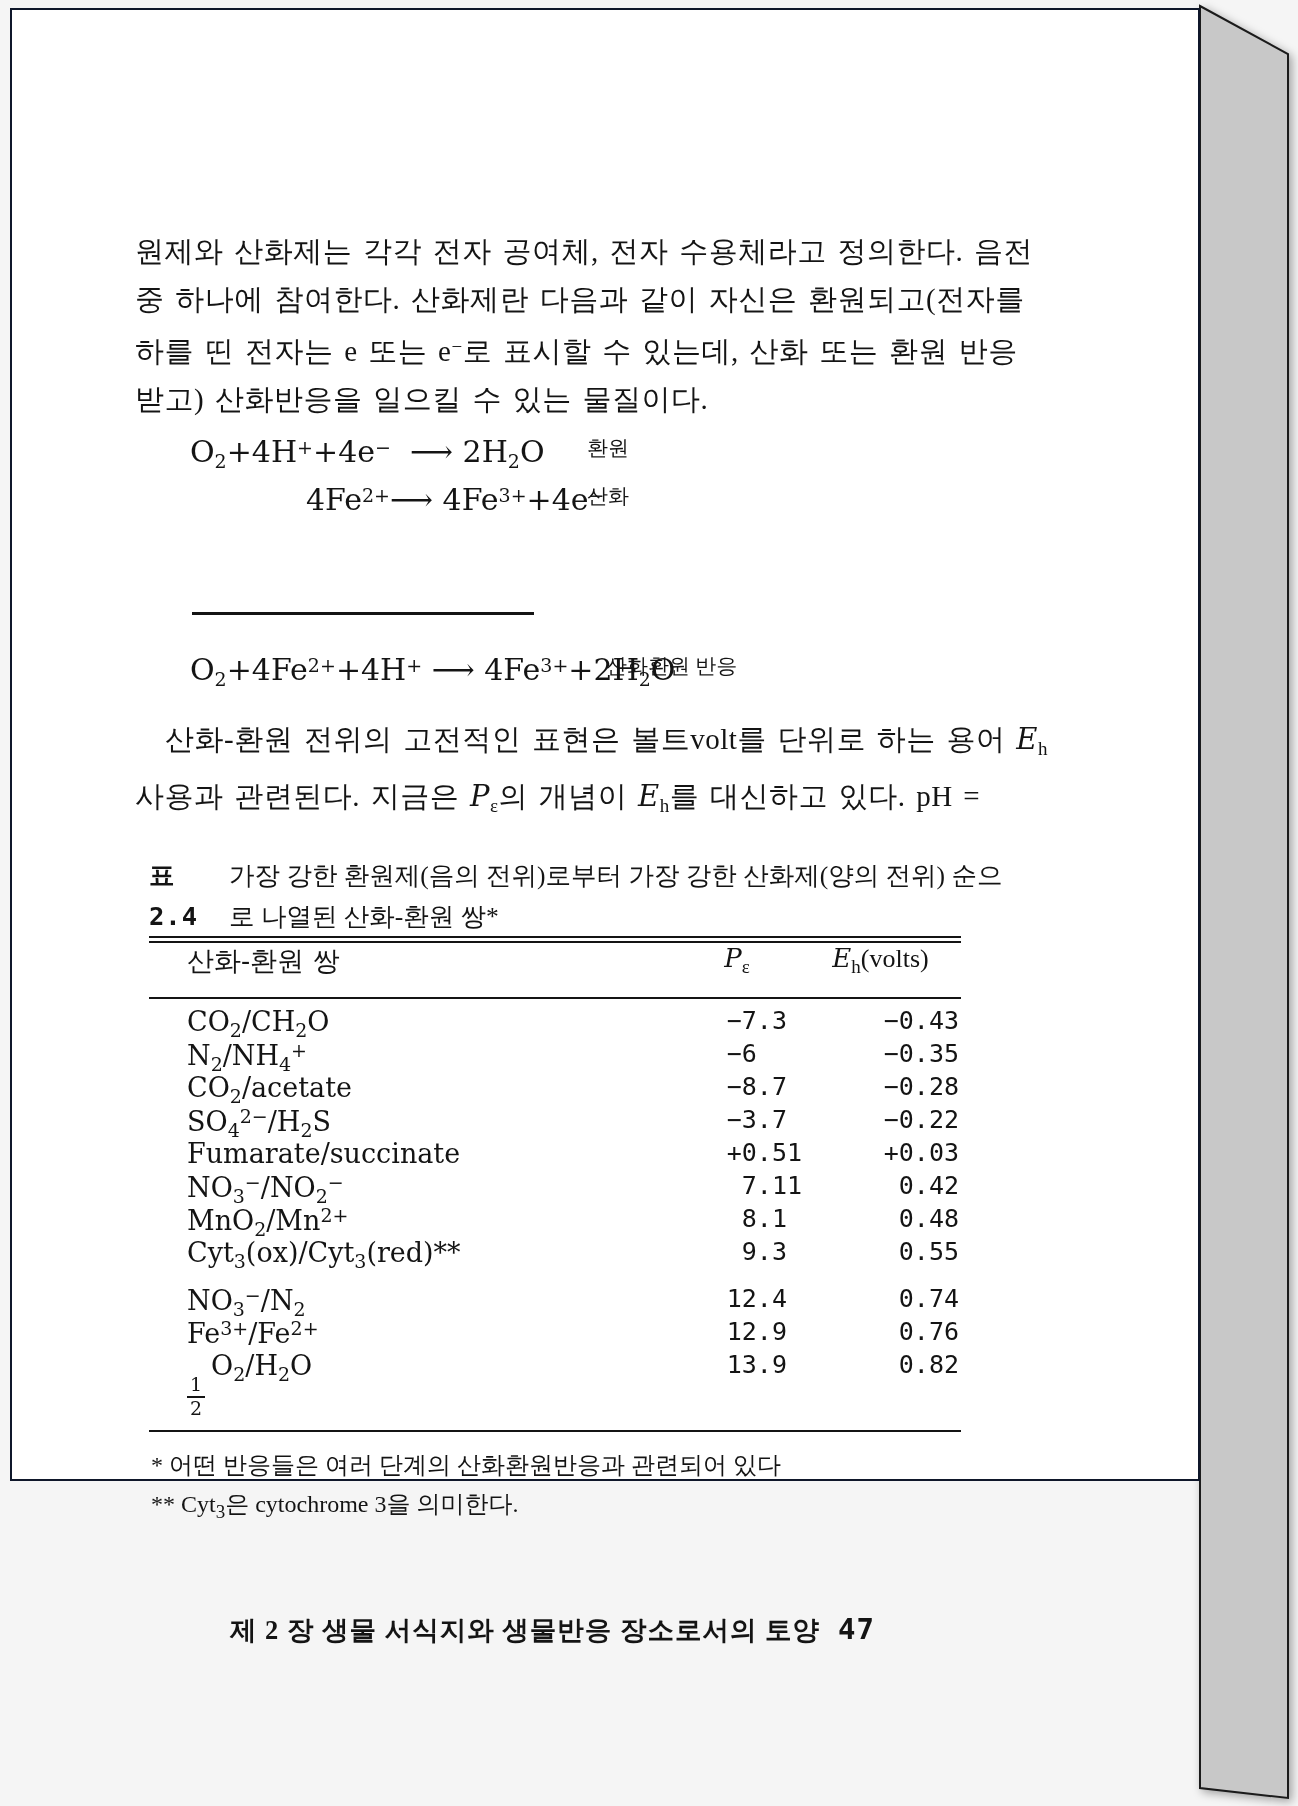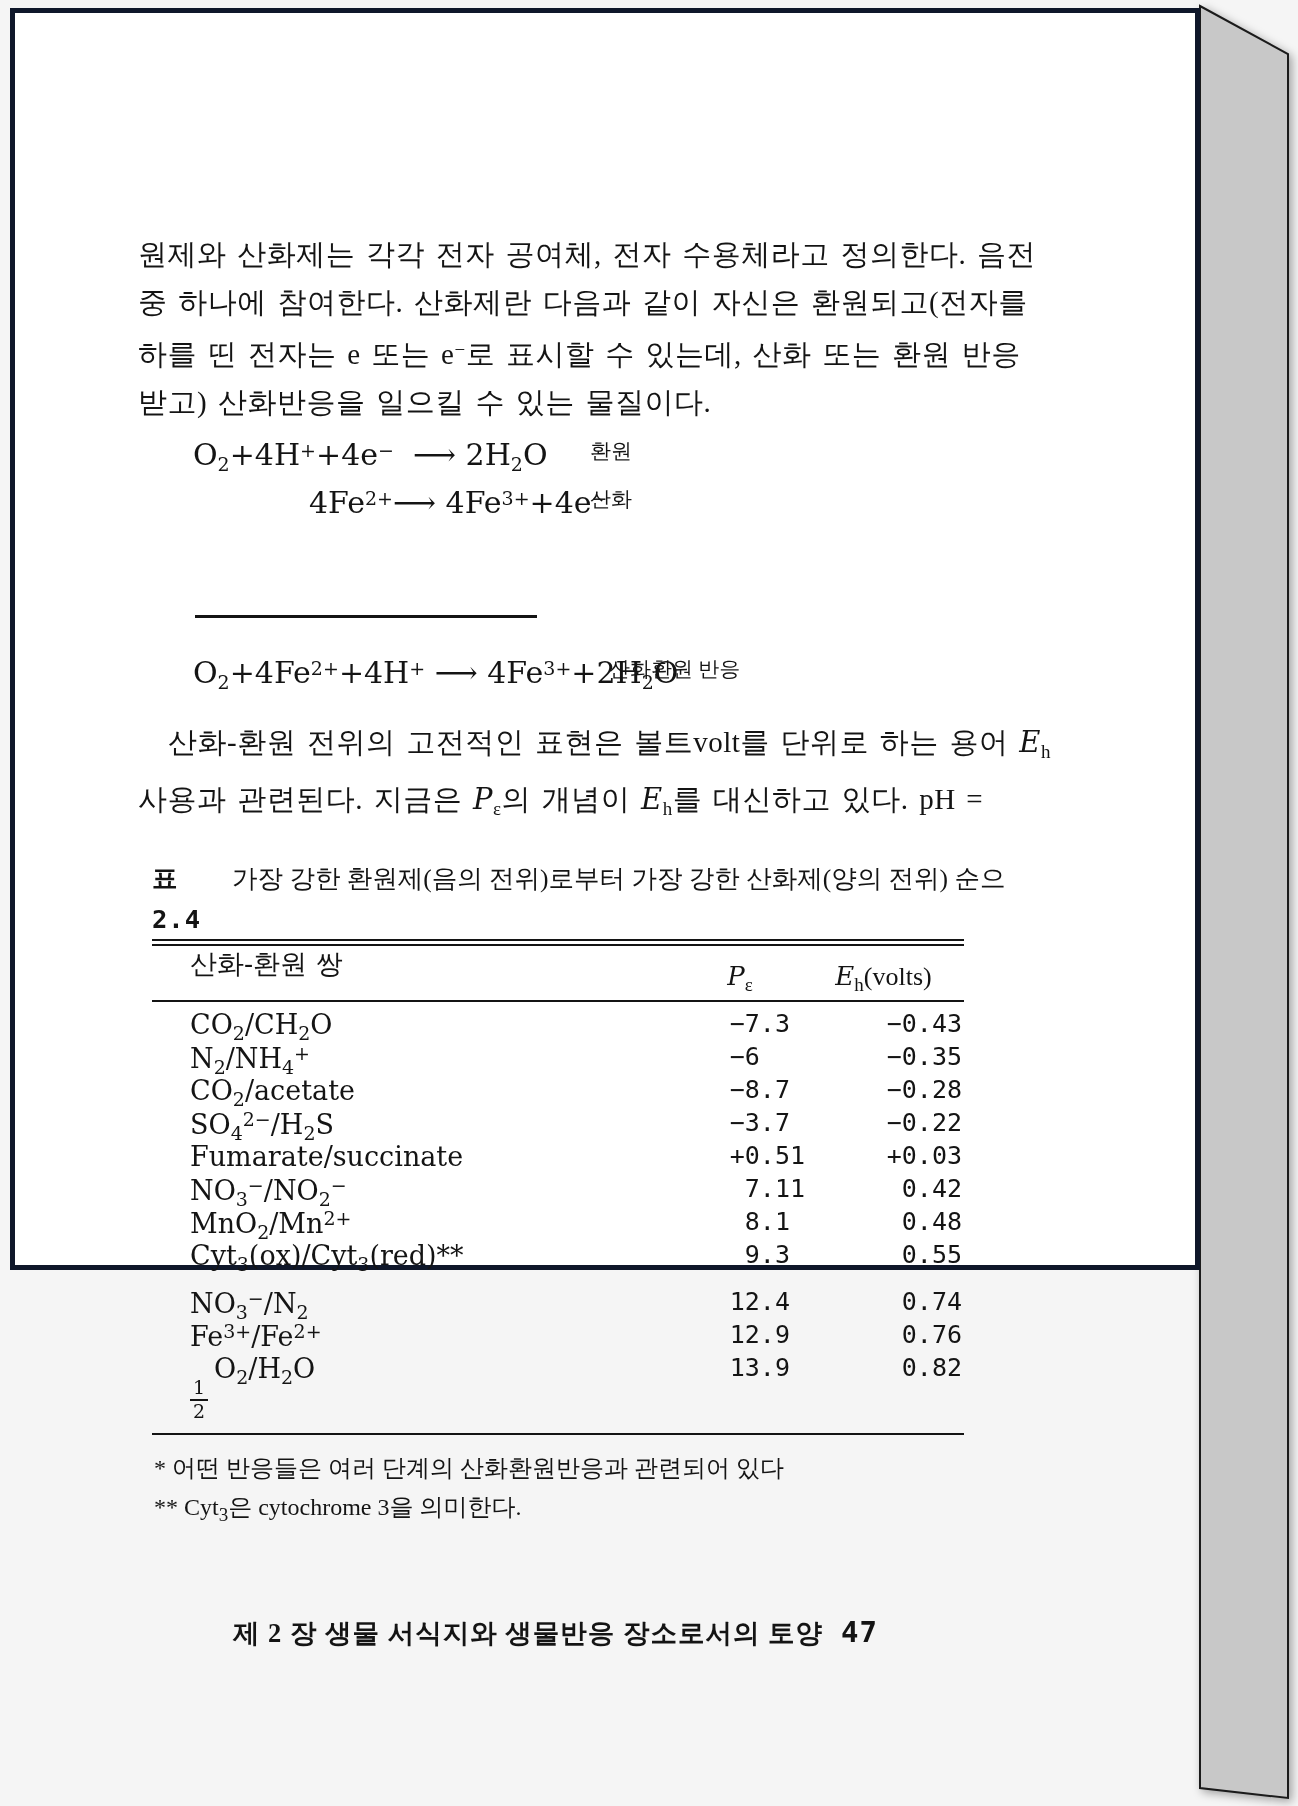--- a/index.html
+++ b/index.html
@@ -1,22 +1,22 @@
 <!DOCTYPE html>
 <html><head>
 <meta charset="utf-8">
 <style>
   html,body{margin:0;padding:0;background:#f5f5f5;}
   body{width:1298px;height:1806px;position:relative;overflow:hidden;
        font-family:"Liberation Serif","DejaVu Serif",serif;color:#141414;}
   .canvas{position:absolute;inset:0;background:#f5f5f5;}
 
   
-  .page{position:absolute;left:10px;top:8px;width:1190px;height:1262px;
-        background:#ffffff;border:5px solid #0f172a;box-sizing:border-box;}
+  .page{position:absolute;left:10px;top:8px;width:1190px;height:1473px;
+        background:#ffffff;border:2px solid #0f172a;box-sizing:border-box;}
   .fore-edge{position:absolute;left:1198px;top:0;width:100px;height:1806px;
              filter:drop-shadow(3px 3px 5px rgba(0,0,0,0.35));}
 
   
   .para{position:absolute;left:123px;width:835px;font-size:29px;
         line-height:47.5px;letter-spacing:.5px;word-spacing:3px;}
   .p1{top:218px;}
   .p2{top:706px;}
   .p2 .line:first-child{text-indent:30px;}
   .line{white-space:nowrap;}
@@ -47,21 +47,21 @@
   
   .redox-table{position:absolute;left:137px;top:926px;width:812px;}
   .rule-double{height:7px;border-top:2.5px solid #141414;border-bottom:2px solid #141414;box-sizing:border-box;}
   .rule{height:0;border-top:2.5px solid #141414;}
   .trow{display:flex;height:33px;font-size:27px;}
   .thead{height:54px;}
   .c-pair{flex:1;padding-left:38px;white-space:nowrap;
           font-family:"DejaVu Serif","Liberation Serif",serif;}
   .c-pe{width:130px;text-align:right;}
   .c-eh{width:157px;text-align:right;padding-right:2px;}
-  .thead .c-pe,.thead .c-eh{text-align:center;font-size:26px;margin-top:15px;}
+  .thead .c-pe,.thead .c-eh{text-align:center;font-size:26px;}
   .num{font-family:"DejaVu Sans Mono",monospace;font-size:25px;white-space:pre;}
   .tbody{padding:7px 0 10px 0;}
   .gap-above{margin-top:14px;}
   .tall{height:64px;}
   .bottom-rule{margin-top:6px;}
   .frac{display:inline-flex;flex-direction:column;align-items:center;
         font-size:19px;line-height:1.15;vertical-align:-16px;margin-right:6px;}
   .frac > span:first-child{border-bottom:2px solid #141414;padding:0 3px;}
 
   
@@ -105,20 +105,21 @@
 
     <div class="para p2">
       <div class="line">산화-환원 전위의 고전적인 표현은 볼트volt를 단위로 하는 용어 <i>E</i><sub>h</sub></div>
       <div class="line">사용과 관련된다. 지금은 <i>P</i><sub>ε</sub>의 개념이 <i>E</i><sub>h</sub>를 대신하고 있다. pH =</div>
     </div>
 
     <div class="caption">
       <span class="cap-label">표 2.4</span>
       <div class="cap-text">
         <div class="line">가장 강한 환원제(음의 전위)로부터 가장 강한 산화제(양의 전위) 순으</div>
+        <div class="line">로 나열된 산화-환원 쌍*</div>
       </div>
     </div>
 
     <div class="redox-table">
       <div class="rule-double"></div>
       <div class="trow thead">
         <span class="c-pair">산화-환원 쌍</span>
         <span class="c-pe"><i>P</i><sub>ε</sub></span>
         <span class="c-eh"><i>E</i><sub>h</sub>(volts)</span>
       </div>

